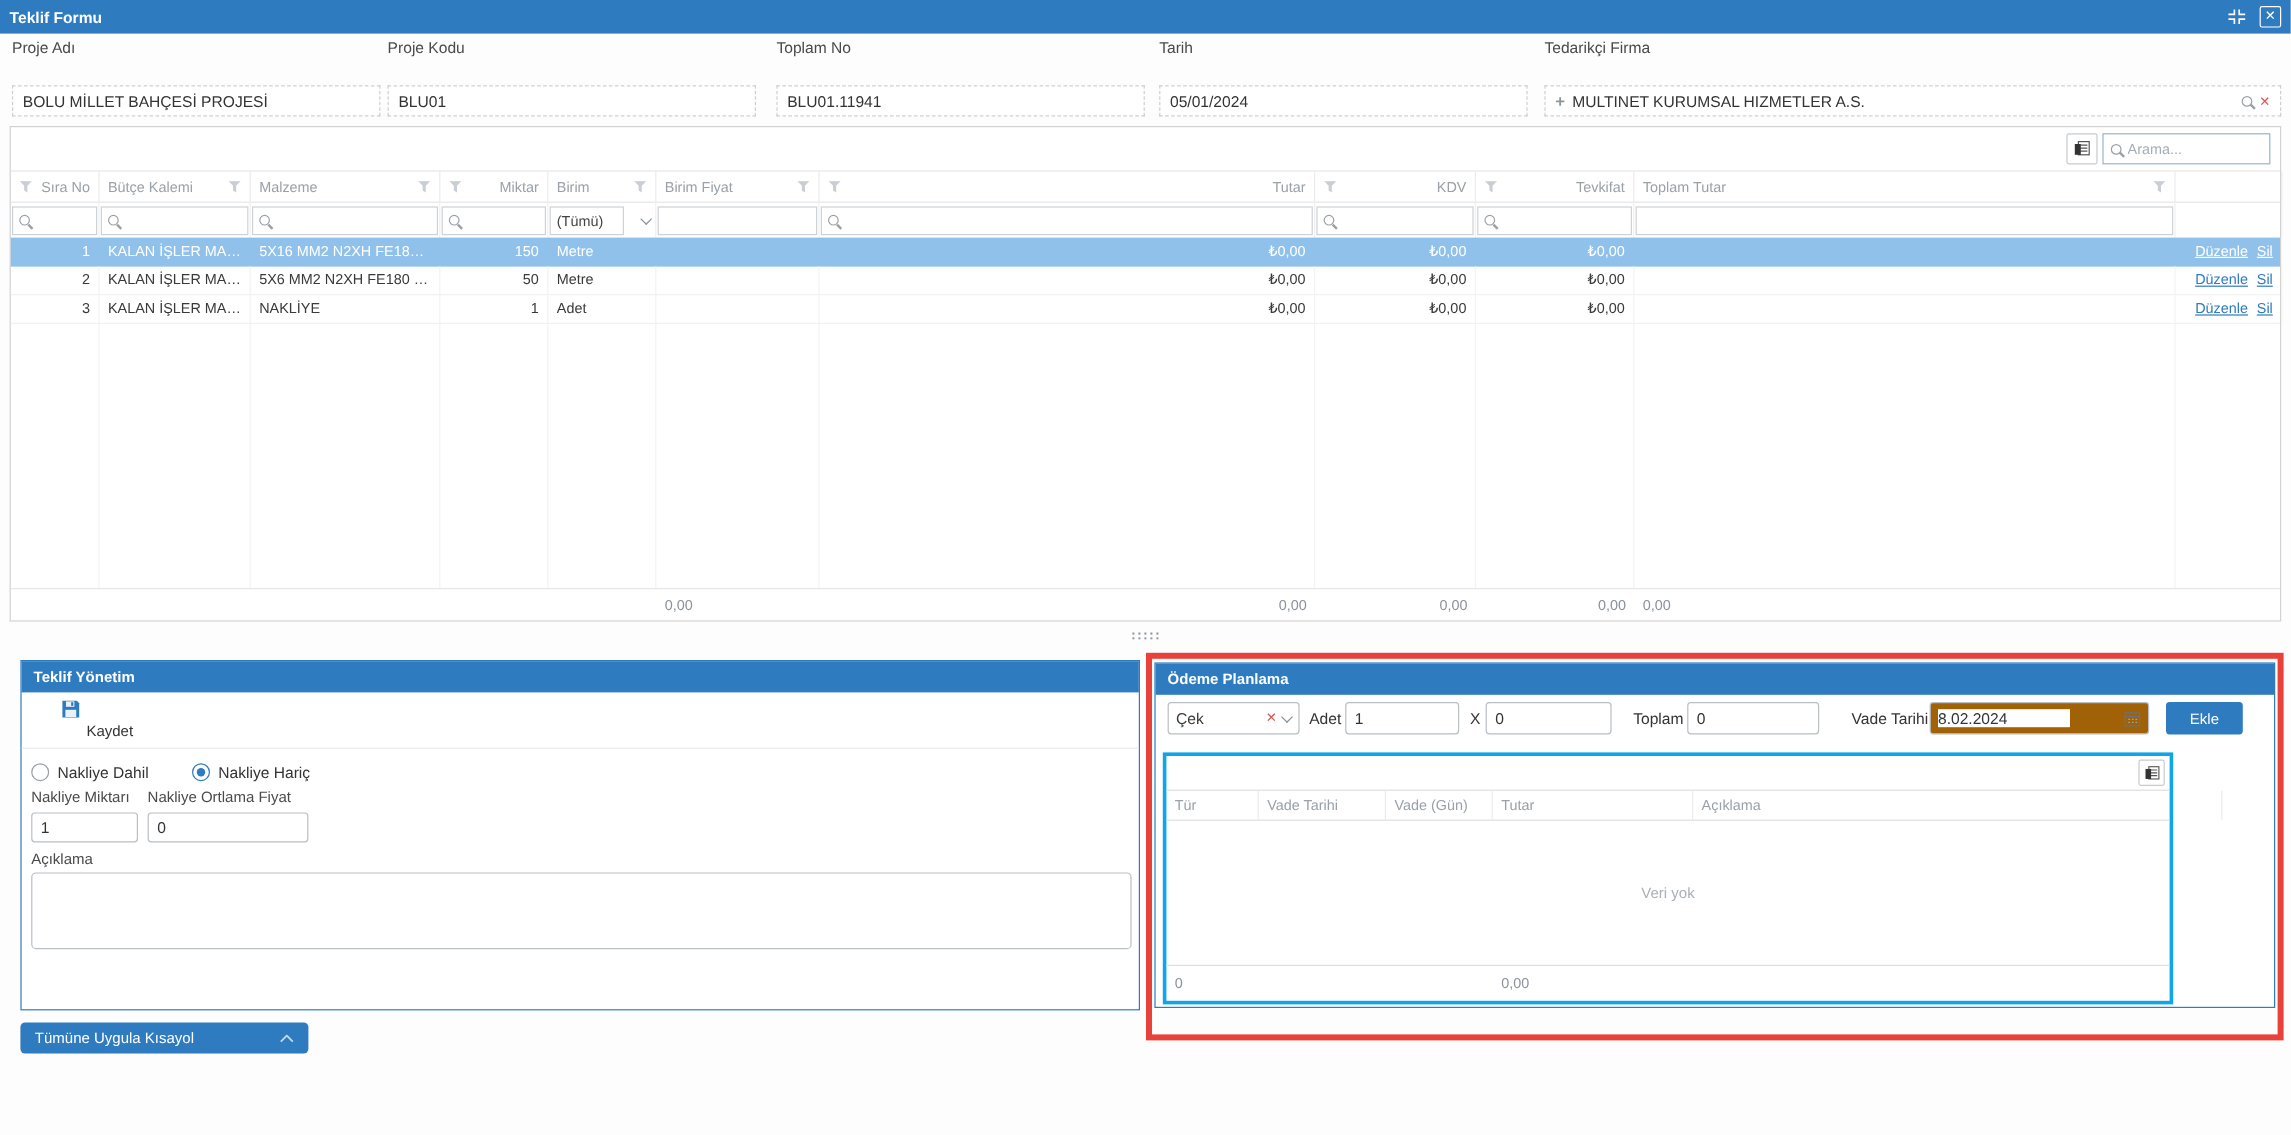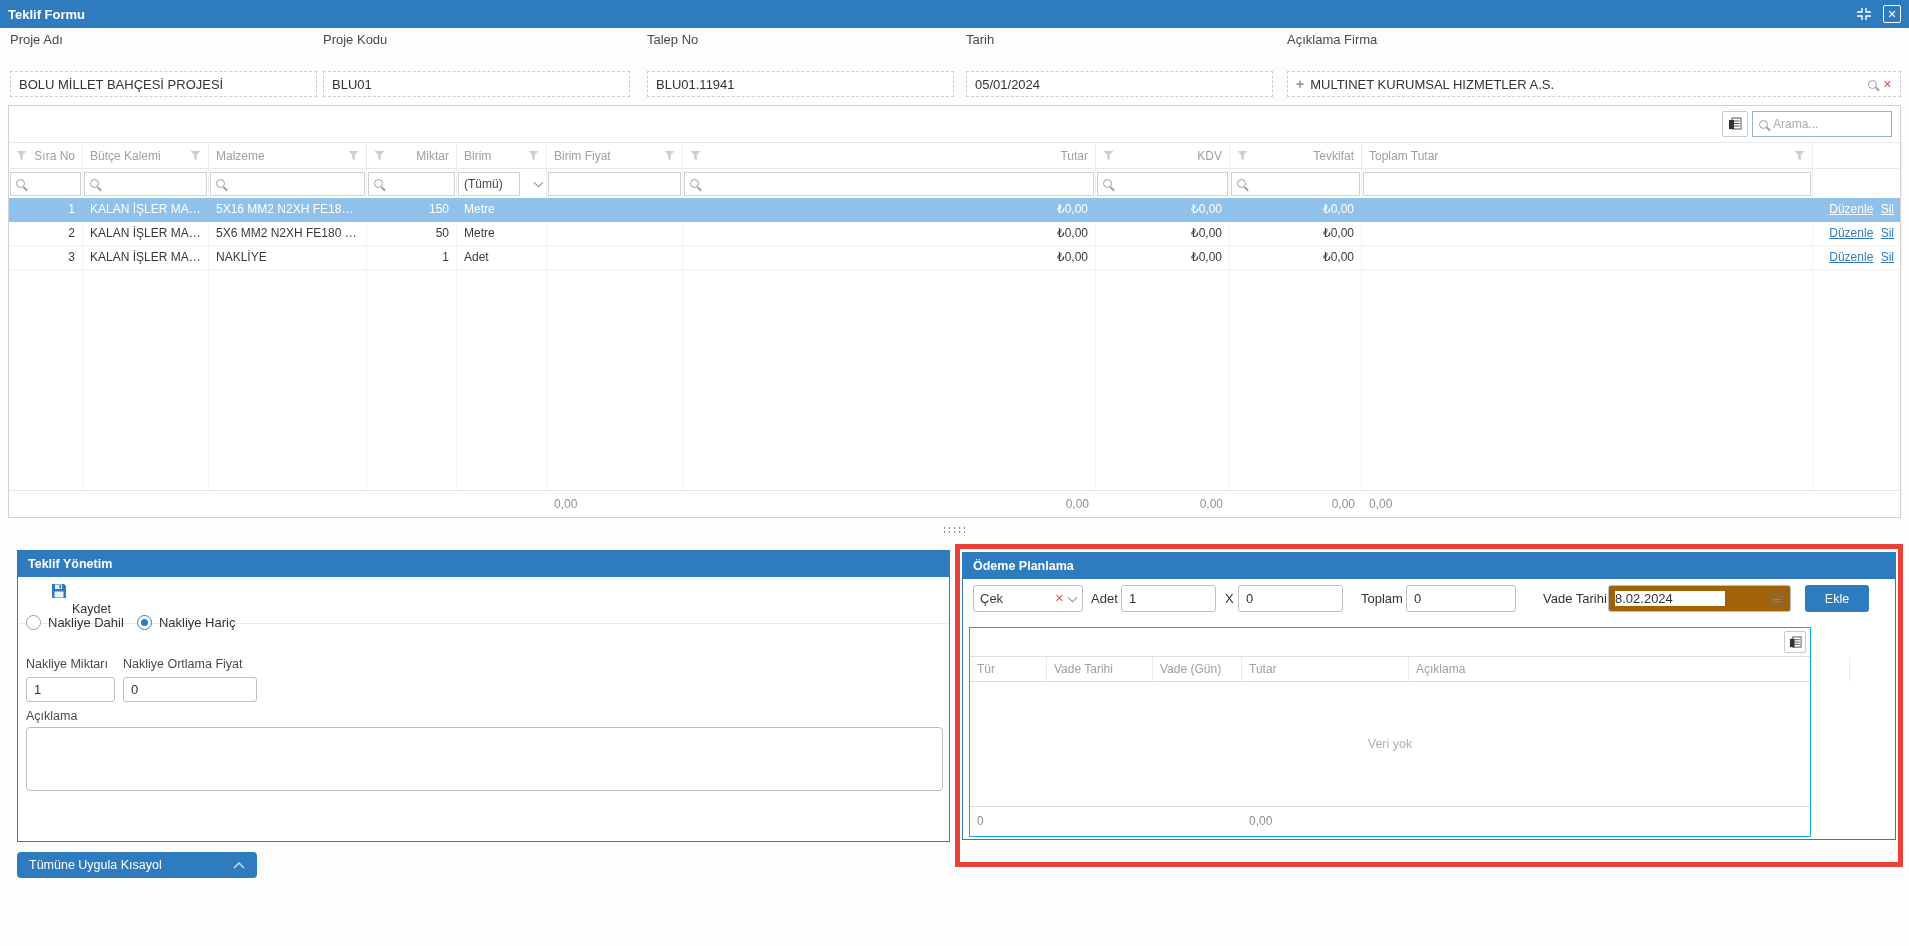--- a/index.html
+++ b/index.html
@@ -81,21 +81,21 @@
     background-size:5px 4px;}
 
   
   .panel{position:absolute;background:#fff;border:1px solid var(--blue);}
   .panel-head{height:26px;background:var(--blue);color:#fff;font-size:12.5px;font-weight:bold;
     display:flex;align-items:center;padding:0 10px;}
   .teklif{left:17px;top:550px;width:933px;height:292px;}
   .kaydet{position:absolute;left:14px;top:32px;width:54px;text-align:center;cursor:pointer;}
   .kaydet .klbl{font-size:12.5px;color:#333;margin-top:3px;margin-left:40px;}
   .tk-divider{position:absolute;left:0;top:72px;width:100%;border-top:1px solid #e8eaec;}
-  .radio-row{position:absolute;left:8px;top:64px;display:flex;gap:13px;align-items:center;}
+  .radio-row{position:absolute;left:8px;top:85px;display:flex;gap:36px;align-items:center;}
   .radio-item{display:flex;align-items:center;gap:7px;font-size:13px;color:#333;cursor:pointer;}
   .radio{width:15px;height:15px;border:1px solid #9aa0a6;border-radius:50%;position:relative;background:#fff;flex:none;}
   .radio.checked{border-color:var(--blue);border-width:1.5px;}
   .radio.checked::after{content:"";position:absolute;left:3px;top:3px;width:7px;height:7px;
     border-radius:50%;background:var(--blue);}
   .small-lbl{position:absolute;font-size:12.5px;color:#4a4a4a;}
   .ti{position:absolute;height:25px;border:1px solid #b9bfc5;border-radius:3px;background:#fff;
     padding:0 7px;font-size:13px;color:#333;outline:none;}
   .aciklama-ta{position:absolute;left:8px;top:176px;width:917px;height:64px;border:1px solid #b9bfc5;
     border-radius:4px;resize:none;outline:none;font:inherit;font-size:13px;padding:5px 7px;}
@@ -109,21 +109,21 @@
   .odeme{left:962px;top:552px;width:934px;height:288px;}
   .op-ctl{position:absolute;top:32px;height:27px;display:flex;align-items:center;font-size:13px;color:#333;}
   .op-lbl{font-size:13px;color:#333;position:absolute;top:38px;}
   .sel-box{position:absolute;left:10px;top:32px;width:110px;height:27px;border:1px solid #b9bfc5;
     border-radius:3px;background:#fff;display:flex;align-items:center;padding:0 6px;font-size:13px;gap:5px;}
   .sel-box .val{flex:1;}
   .op-in{position:absolute;top:32px;height:27px;border:1px solid #b9bfc5;border-radius:3px;
     padding:0 7px;font-size:13px;color:#333;outline:none;}
   .ekle-btn{position:absolute;left:842px;top:32px;width:64px;height:27px;background:var(--blue);
     color:#fff;border:none;border-radius:3px;font-size:12.5px;cursor:pointer;font-family:inherit;}
-  .inner-grid{position:absolute;left:6px;top:74px;width:842px;height:210px;border:1px solid #0ea5e9;
+  .inner-grid{position:absolute;left:6px;top:74px;width:842px;height:210px;border:3px solid #0ea5e9;
     display:flex;flex-direction:column;background:#fff;}
   .ig-toolbar{position:relative;height:28px;flex:none;}
   .ig-toolbar .chooser-btn{right:4px;top:3px;width:22px;height:22px;}
   .ig-row{display:grid;grid-template-columns:77px 106px 89px 167px 441px 41px;}
   .ig-head{height:26px;flex:none;border-top:1px solid #dedede;border-bottom:1px solid #dedede;color:var(--muted);}
   .ig-head .g-cell{line-height:25px;border-right:1px solid #ececec;}
   .ig-body{flex:1;display:flex;align-items:center;justify-content:center;color:#a9b0b8;font-size:12.5px;}
   .ig-foot{height:30px;flex:none;border-top:1px solid #dedede;color:#8b929a;}
   .ig-foot .g-cell{line-height:29px;}
 
@@ -153,33 +153,33 @@
         <input value="BOLU MİLLET BAHÇESİ PROJESİ" style="">
       </div>
   </div>
   <div class="field" style="left:323px;width:307px;">
     <span class="lbl">Proje Kodu</span>
     <div class="fbox">
         <input value="BLU01" style="">
       </div>
   </div>
   <div class="field" style="left:647px;width:307px;">
-    <span class="lbl">Talep No</span>
+    <span class="lbl">Toplam No</span>
     <div class="fbox">
         <input value="BLU01.11941" style="">
       </div>
   </div>
   <div class="field" style="left:966px;width:307px;">
     <span class="lbl">Tarih</span>
     <div class="fbox">
         <input value="05/01/2024" style="">
       </div>
   </div>
   <div class="field" style="left:1287px;width:614px;">
-    <span class="lbl">Açıklama Firma</span>
+    <span class="lbl">Tedarikçi Firma</span>
     <div class="fbox">
       <span class="plus">+</span>
       <input value="MULTINET KURUMSAL HIZMETLER A.S." style="">
       <span class="mag"></span>
       <span class="redx">✕</span>
     </div>
   </div>
 
   <div class="maingrid">
     <div class="g-toolbar">

